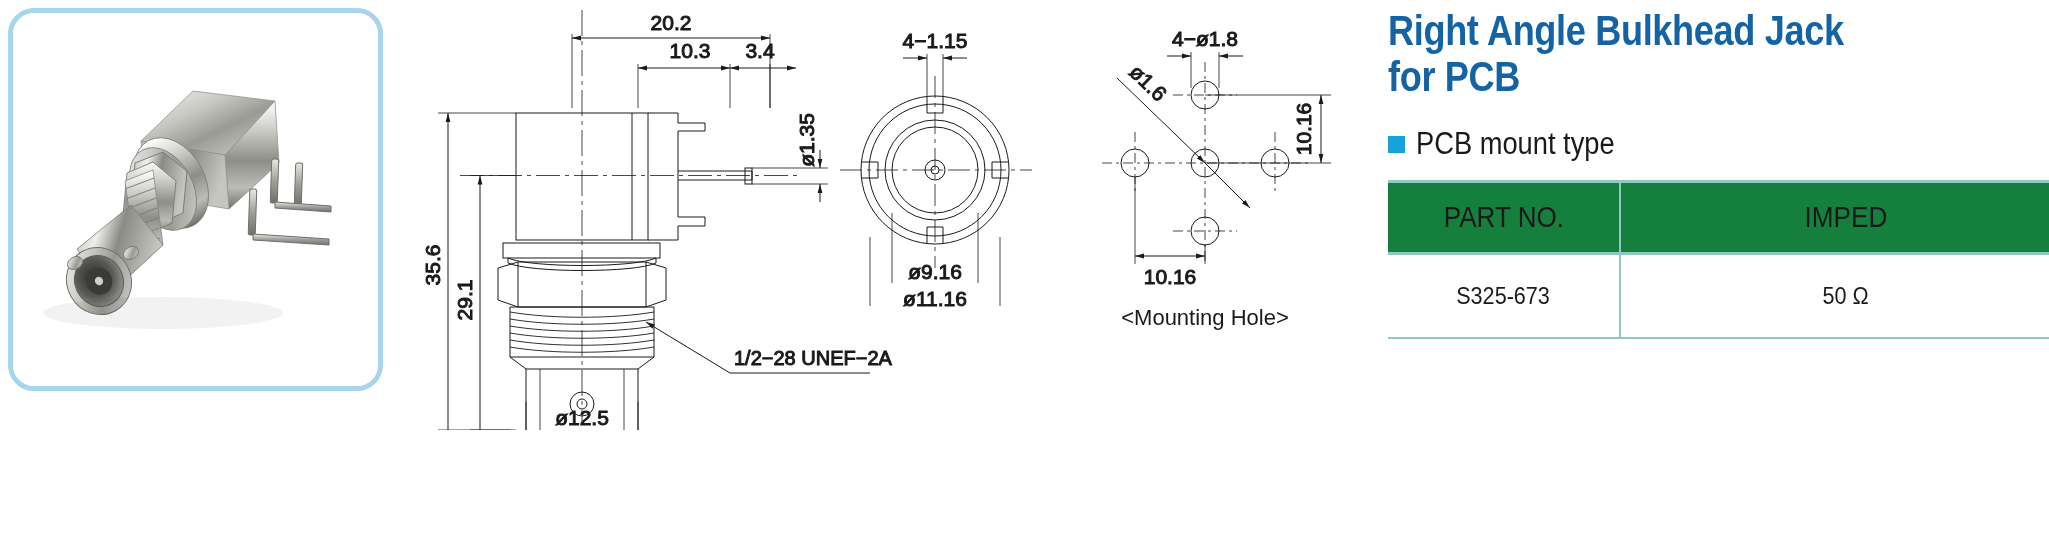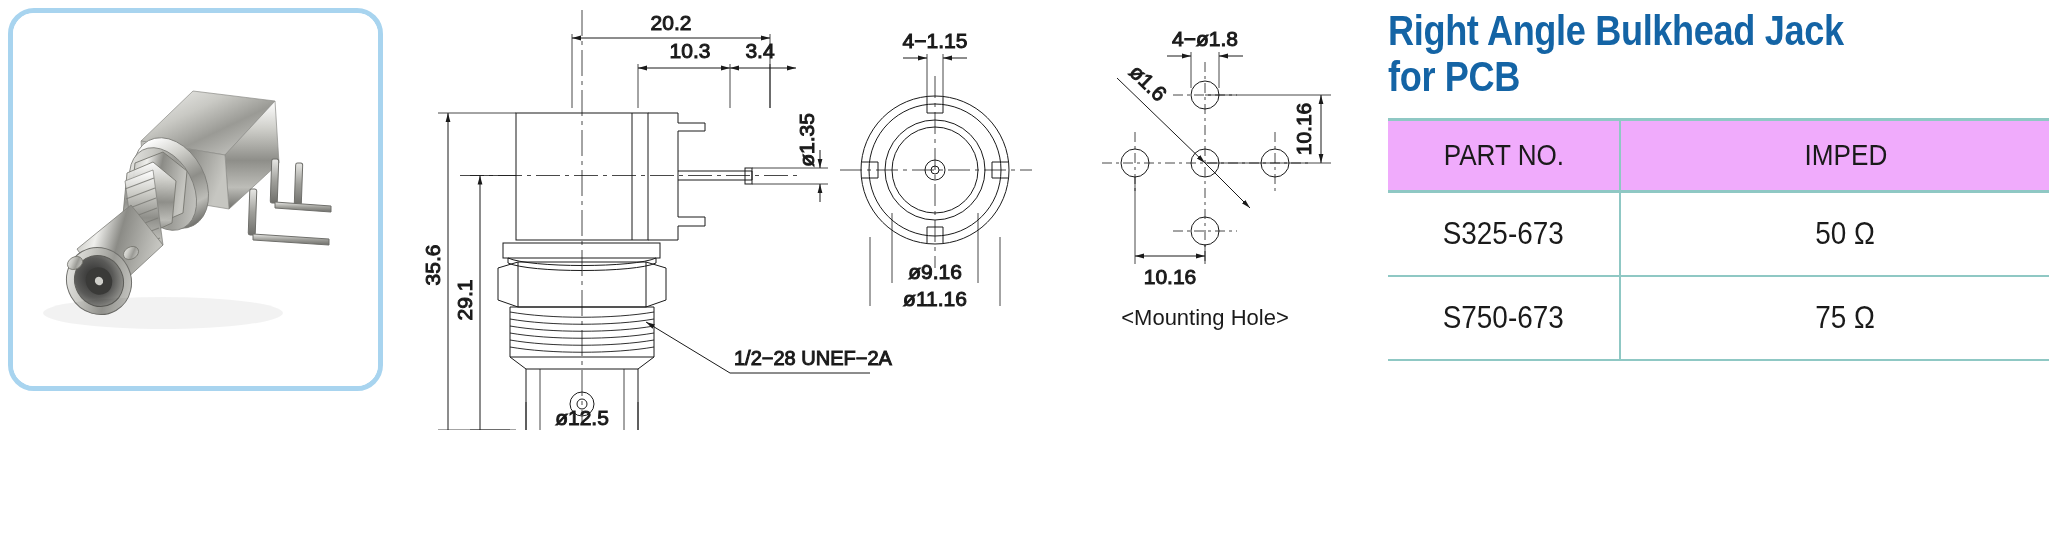--- a/index.html
+++ b/index.html
@@ -61,29 +61,29 @@
     table-layout:fixed;
   }
   table.spec th, table.spec td {
     text-align:center;
     font-weight:normal;
     color:#1a1a1a;
     border-left:2px solid #8fc8c4;
     border-right:2px solid #8fc8c4;
   }
   table.spec th {
-    background:#f0abfc;
+    background:#15803d;
     border-top:3px solid #8fc8c4;
     border-bottom:3px solid #8fc8c4;
     height:72px;
     font-size:29px;
   }
   table.spec td {
     height:84px;
-    font-size:31px;
+    font-size:24px;
     border-bottom:2px solid #8fc8c4;
     background:#ffffff;
   }
   table.spec th:first-child, table.spec td:first-child { border-left:none; }
   table.spec th:last-child, table.spec td:last-child { border-right:none;padding-left:22px; }
   table.spec th span, table.spec td span {
     display:inline-block;
     transform:scaleX(0.9);
   }
   .col-part { width:232px; }
@@ -373,20 +373,24 @@
       </g>
       <text x="115" y="284" font-size="21" text-anchor="middle">10.16</text>
     </g>
     <text x="150" y="325" font-size="22" text-anchor="middle" fill="#1a1a1a">&lt;Mounting  Hole&gt;</text>
   </svg>
 
   <div class="info">
     <div class="title">Right Angle Bulkhead Jack
 for PCB</div>
 
+    <div class="bullet-row">
+      <span class="bullet-sq"></span>
+      <span class="bullet-label">PCB mount type</span>
+    </div>
 
     <table class="spec">
       <thead>
         <tr>
           <th class="col-part">
             <span>PART NO.</span>
           </th>
           <th>
             <span>IMPED</span>
           </th>
@@ -394,25 +398,17 @@
       </thead>
       <tbody>
         <tr>
           <td>
             <span>S325-673</span>
           </td>
           <td>
             <span>50 Ω</span>
           </td>
         </tr>
-        <tr>
-          <td>
-            <span>S750-673</span>
-          </td>
-          <td>
-            <span>75 Ω</span>
-          </td>
-        </tr>
       </tbody>
     </table>
   </div>
 
 </div>
 
 </body></html>

